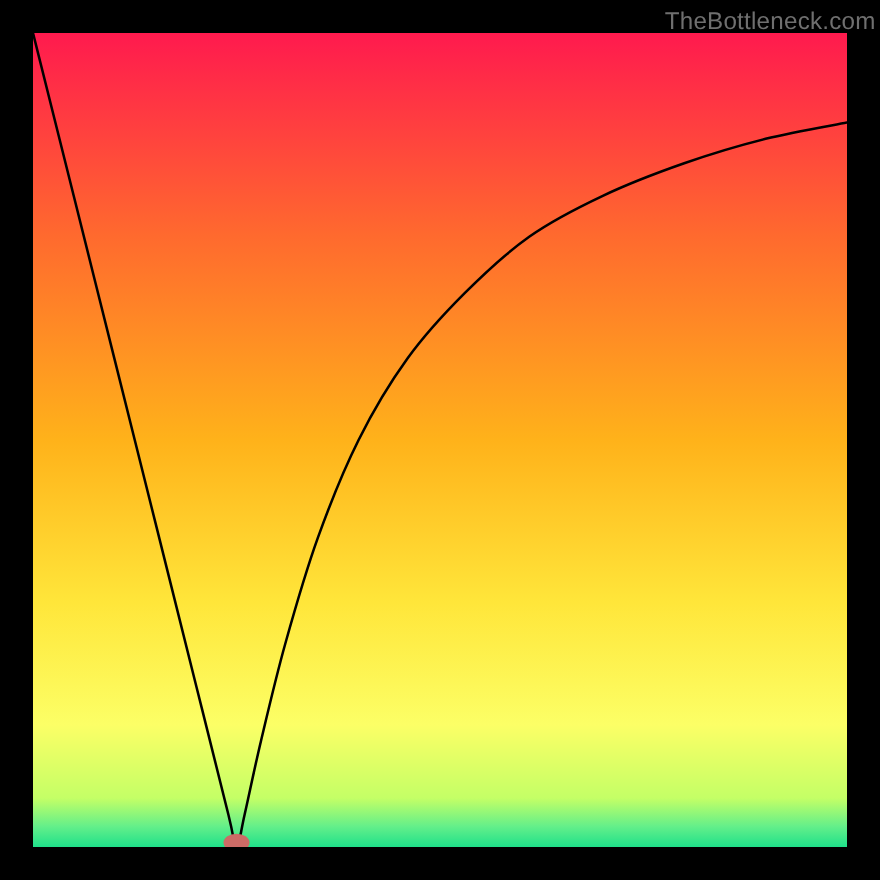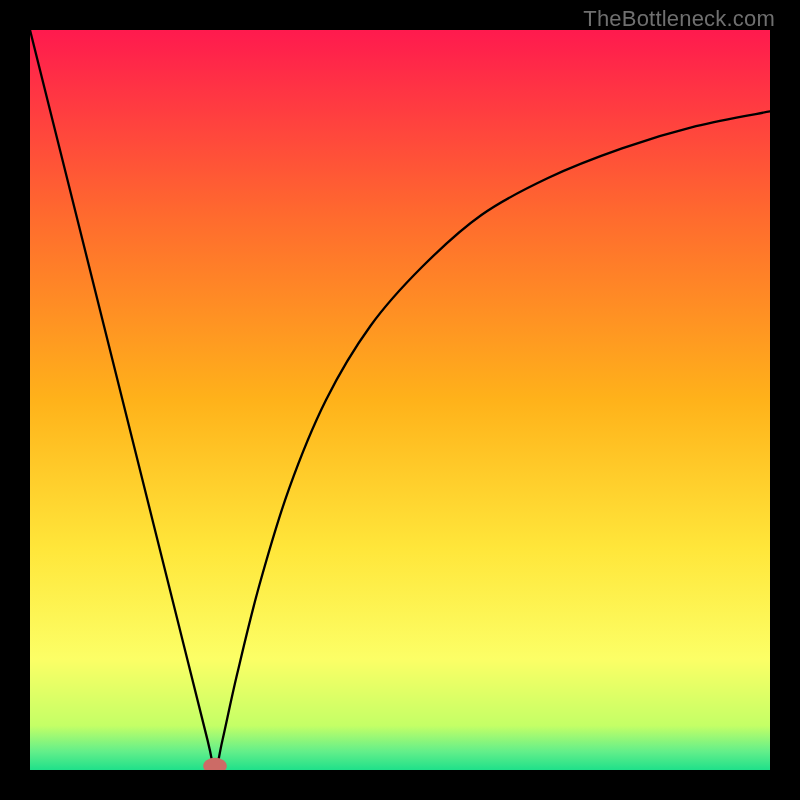--- a/index.html
+++ b/index.html
@@ -21,21 +21,21 @@
     position: absolute;
     left: 30px;
     top: 30px;
     width: 740px;
     height: 740px;
     overflow: hidden;
   }
   .watermark {
     position: absolute;
     top: 6px;
-    right: 25px;
+    right: 4px;
     font-size: 22px;
     font-weight: 500;
     color: #6f6f6f;
     letter-spacing: 0.2px;
     z-index: 5;
   }
   svg { display: block; }
 </style>
 </head>
 <body>

